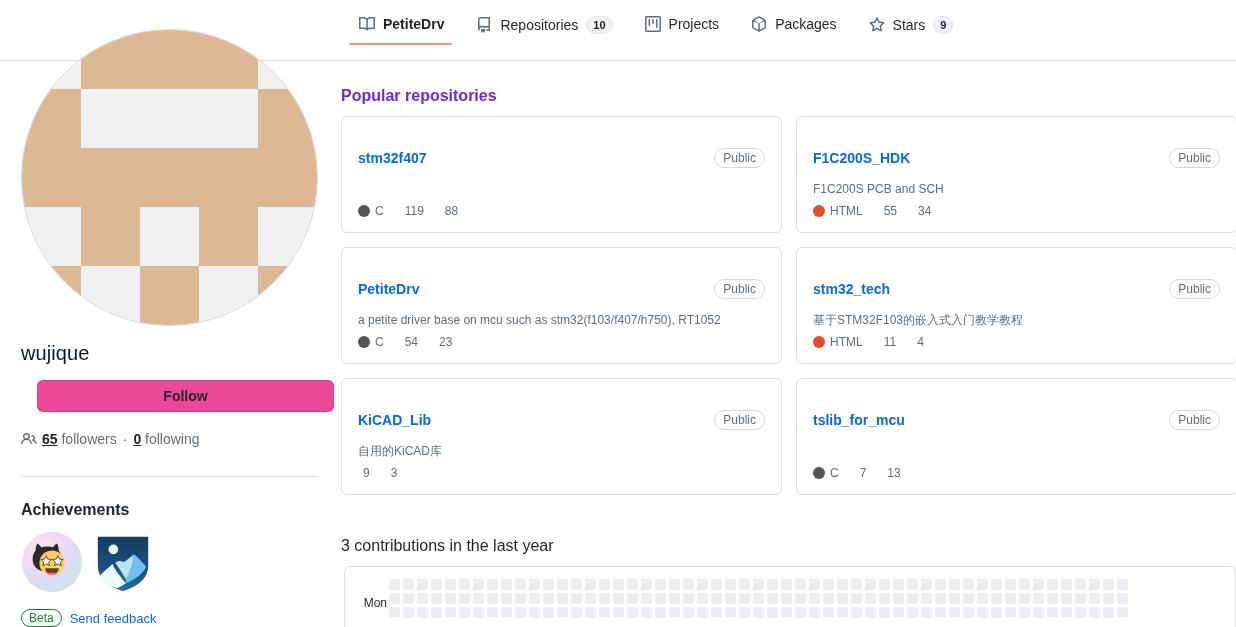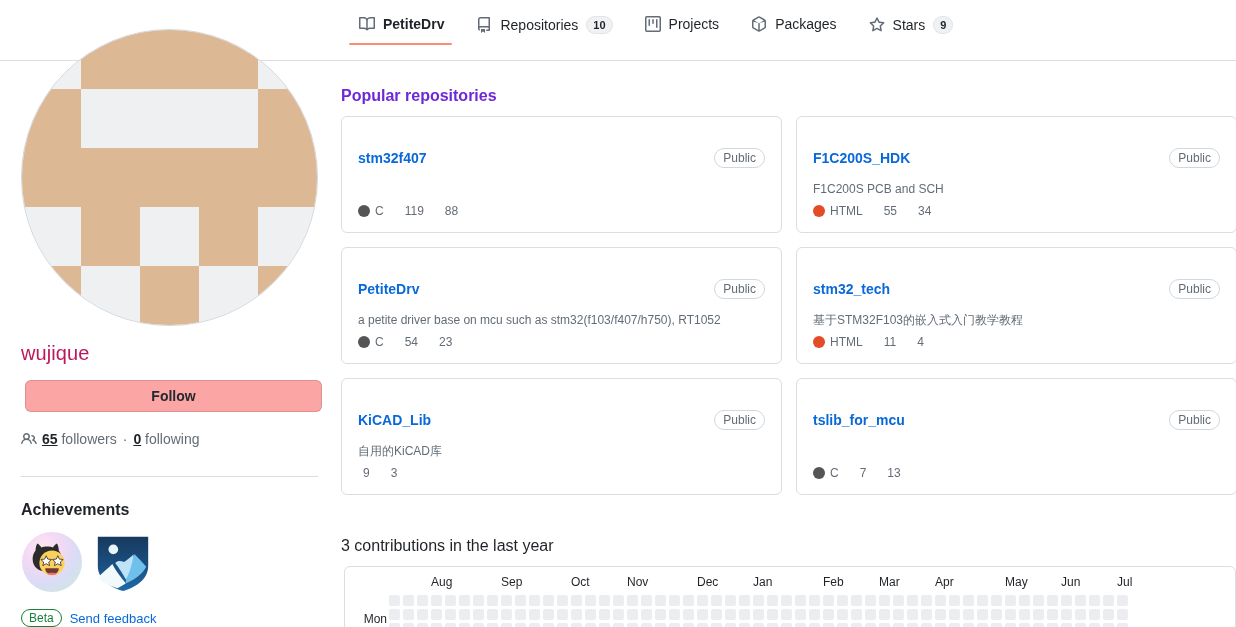--- a/index.html
+++ b/index.html
@@ -53,27 +53,27 @@
   }
   .avatar {
     width: 297px; height: 297px; border-radius: 50%;
     overflow: hidden; background: #eff0f1;
     border: 1px solid #d0d7de;
   }
   .avatar svg { display: block; width: 100%; height: 100%; }
 
   .username {
     position: absolute; left: 0; top: 339px;
-    font-size: 20px; line-height: 28px; color: #be185d; font-weight: 400;
+    font-size: 20px; line-height: 28px; color: #0f172a; font-weight: 400;
     letter-spacing: 0.1px;
   }
   .follow-btn {
-    position: absolute; left: 4px; top: 380px;
+    position: absolute; left: 16px; top: 380px;
     width: 297px; height: 32px;
-    background: #fca5a5; border: 1px solid rgba(31,35,40,0.15);
+    background: #ec4899; border: 1px solid rgba(31,35,40,0.15);
     border-radius: 6px; font-size: 14px; font-weight: 600; color: #24292f;
     font-family: "Liberation Sans", sans-serif;
     display: flex; align-items: center; justify-content: center;
     cursor: pointer;
   }
   .followers-row {
     position: absolute; left: 0; top: 430px;
     display: flex; align-items: center; gap: 5px;
     font-size: 14px; color: #636c76; line-height: 18px;
   }
@@ -453,34 +453,20 @@
                   <path d="M5 5.372v.878c0 .414.336.75.75.75h4.5a.75.75 0 0 0 .75-.75v-.878a2.25 2.25 0 1 1 1.5 0v.878a2.25 2.25 0 0 1-2.25 2.25h-1.5v2.128a2.251 2.251 0 1 1-1.5 0V8.5h-1.5A2.25 2.25 0 0 1 3.5 6.25v-.878a2.25 2.25 0 1 1 1.5 0ZM5 3.25a.75.75 0 1 0-1.5 0 .75.75 0 0 0 1.5 0Zm6.75.75a.75.75 0 1 0 0-1.5.75.75 0 0 0 0 1.5Zm-3 8.75a.75.75 0 1 0-1.5 0 .75.75 0 0 0 1.5 0Z"></path>
                 </svg></span>
               <span>13</span>
             </a>
           </div>
         </div>
       </div>
 
     <div class="contrib-title">3 contributions in the last year</div>
     <div class="contrib-box">
-      <div class="months" id="months">
-          <span class="month-lbl" style="left: 38px;">Aug</span>
-          <span class="month-lbl" style="left: 108px;">Sep</span>
-          <span class="month-lbl" style="left: 178px;">Oct</span>
-          <span class="month-lbl" style="left: 234px;">Nov</span>
-          <span class="month-lbl" style="left: 304px;">Dec</span>
-          <span class="month-lbl" style="left: 360px;">Jan</span>
-          <span class="month-lbl" style="left: 430px;">Feb</span>
-          <span class="month-lbl" style="left: 486px;">Mar</span>
-          <span class="month-lbl" style="left: 542px;">Apr</span>
-          <span class="month-lbl" style="left: 612px;">May</span>
-          <span class="month-lbl" style="left: 668px;">Jun</span>
-          <span class="month-lbl" style="left: 724px;">Jul</span>
-        </div>
       <div class="graph-body">
         <div class="daylabels" id="daylabels">
             <span class="daylabel" style="top: 17px;">Mon</span>
           </div>
         <div class="weeks" id="weeks">
             <div class="week">
               <div class="cell" style="background: rgb(235, 237, 240);"></div>
               <div class="cell" style="background: rgb(235, 237, 240);"></div>
               <div class="cell" style="background: rgb(235, 237, 240);"></div>
             </div>

